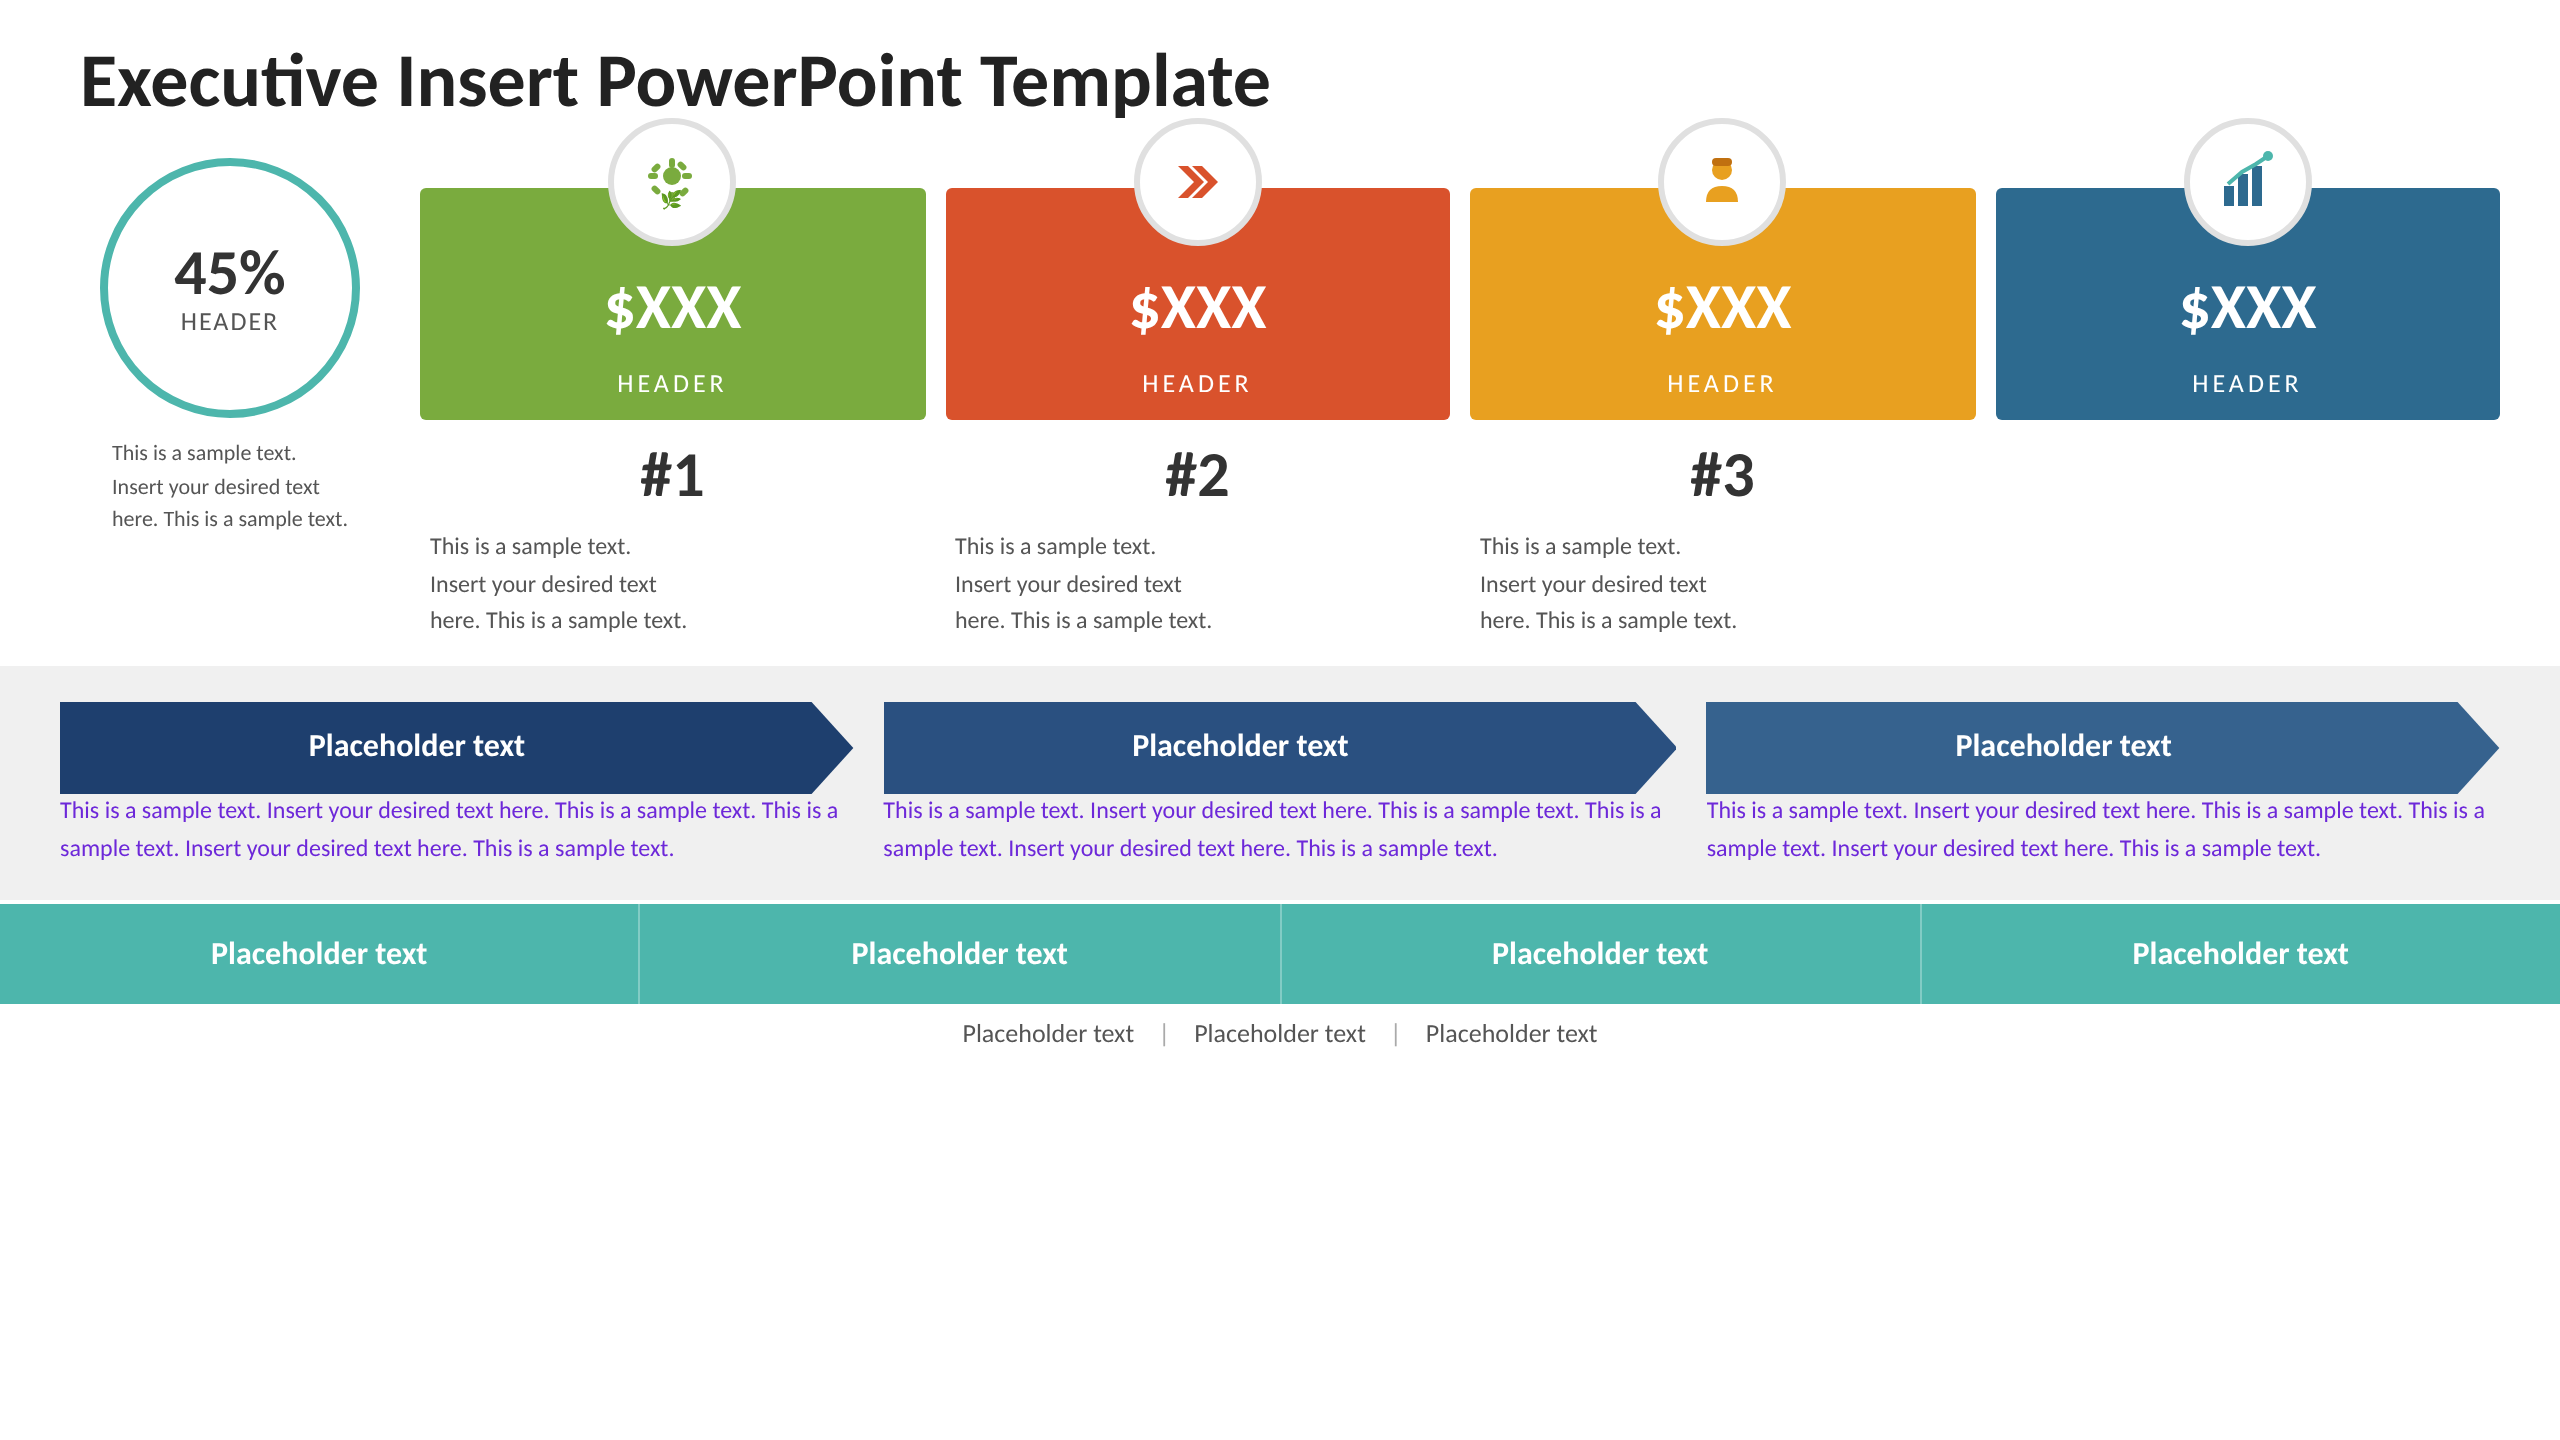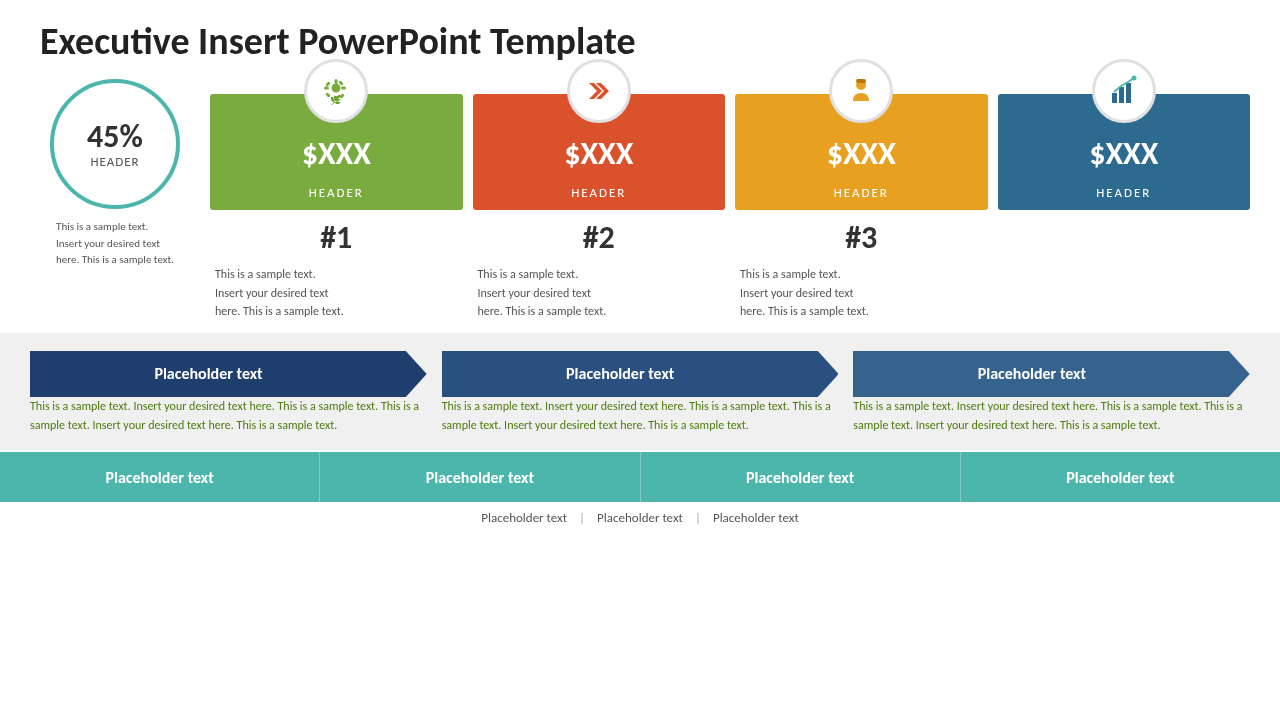--- a/index.html
+++ b/index.html
@@ -161,21 +161,21 @@
       position: relative;
       z-index: 2;
       font-size: 16px;
       font-weight: bold;
       color: #fff;
       text-align: center;
     }
 
     .mid-desc {
       font-size: 12px;
-      color: #4d7c0f;
+      color: #6d28d9;
       line-height: 1.6;
     }
 
     
     .bottom-bar {
       display: flex;
       background: #4db6ac;
       height: 50px;
       margin-top: 2px;
     }

